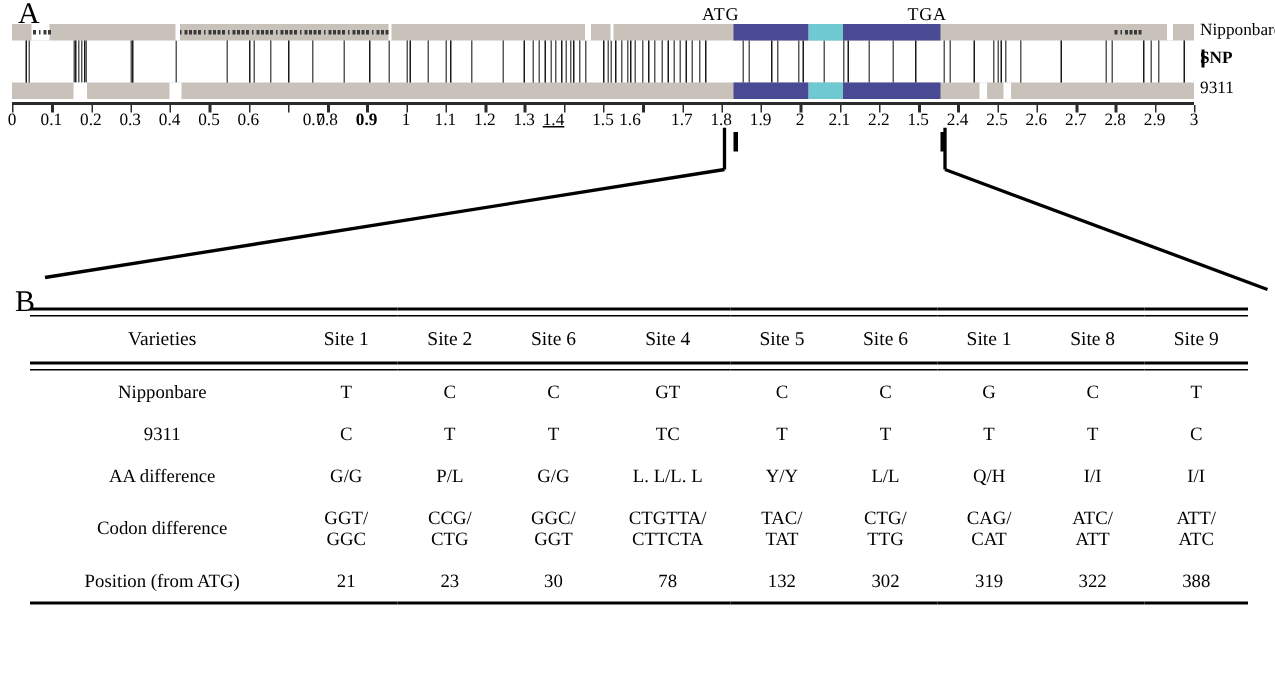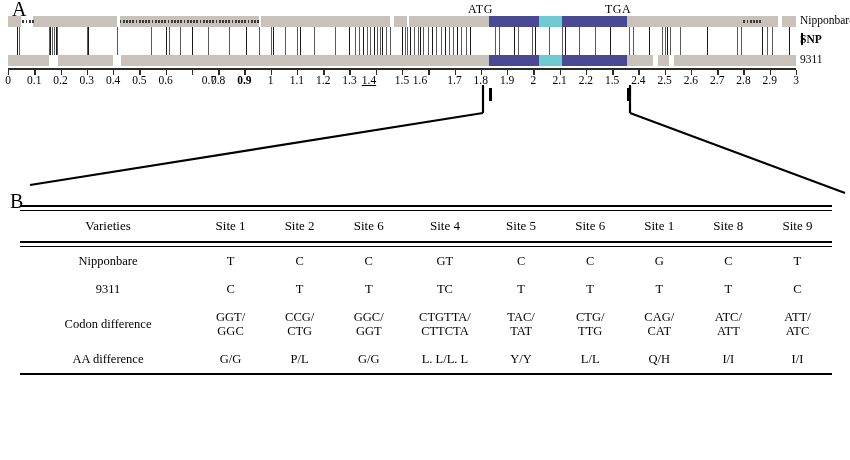--- a/index.html
+++ b/index.html
@@ -472,69 +472,81 @@
           <td class="sitecol">C</td>
           <td class="sitecol">T</td>
           <td class="sitecol">T</td>
           <td class="sitecol-wide">TC</td>
           <td class="sitecol">T</td>
           <td class="sitecol">T</td>
           <td class="sitecol">T</td>
           <td class="sitecol">T</td>
           <td class="sitecol">C</td>
         </tr>
-        <tr class="datarow tall">
-          <td class="rowlabel">Codon difference</td>
-          <td class="sitecol">
-            <span class="twoline">GGT/</span>
-            <span class="twoline">GGC</span>
-          </td>
-          <td class="sitecol">
-            <span class="twoline">CCG/</span>
-            <span class="twoline">CTG</span>
-          </td>
-          <td class="sitecol">
-            <span class="twoline">GGC/</span>
-            <span class="twoline">GGT</span>
-          </td>
-          <td class="sitecol-wide">
-            <span class="twoline">CTGTTA/</span>
-            <span class="twoline">CTTCTA</span>
-          </td>
-          <td class="sitecol">
-            <span class="twoline">TAC/</span>
-            <span class="twoline">TAT</span>
-          </td>
-          <td class="sitecol">
-            <span class="twoline">CTG/</span>
-            <span class="twoline">TTG</span>
-          </td>
-          <td class="sitecol">
-            <span class="twoline">CAG/</span>
-            <span class="twoline">CAT</span>
-          </td>
-          <td class="sitecol">
-            <span class="twoline">ATC/</span>
-            <span class="twoline">ATT</span>
-          </td>
-          <td class="sitecol">
-            <span class="twoline">ATT/</span>
-            <span class="twoline">ATC</span>
-          </td>
-        </tr>
         <tr class="datarow">
           <td class="rowlabel">AA difference</td>
           <td class="sitecol">G/G</td>
           <td class="sitecol">P/L</td>
           <td class="sitecol">G/G</td>
           <td class="sitecol-wide">L. L/L. L</td>
           <td class="sitecol">Y/Y</td>
           <td class="sitecol">L/L</td>
           <td class="sitecol">Q/H</td>
           <td class="sitecol">I/I</td>
           <td class="sitecol">I/I</td>
         </tr>
+        <tr class="datarow tall">
+          <td class="rowlabel">Codon difference</td>
+          <td class="sitecol">
+            <span class="twoline">GGT/</span>
+            <span class="twoline">GGC</span>
+          </td>
+          <td class="sitecol">
+            <span class="twoline">CCG/</span>
+            <span class="twoline">CTG</span>
+          </td>
+          <td class="sitecol">
+            <span class="twoline">GGC/</span>
+            <span class="twoline">GGT</span>
+          </td>
+          <td class="sitecol-wide">
+            <span class="twoline">CTGTTA/</span>
+            <span class="twoline">CTTCTA</span>
+          </td>
+          <td class="sitecol">
+            <span class="twoline">TAC/</span>
+            <span class="twoline">TAT</span>
+          </td>
+          <td class="sitecol">
+            <span class="twoline">CTG/</span>
+            <span class="twoline">TTG</span>
+          </td>
+          <td class="sitecol">
+            <span class="twoline">CAG/</span>
+            <span class="twoline">CAT</span>
+          </td>
+          <td class="sitecol">
+            <span class="twoline">ATC/</span>
+            <span class="twoline">ATT</span>
+          </td>
+          <td class="sitecol">
+            <span class="twoline">ATT/</span>
+            <span class="twoline">ATC</span>
+          </td>
+        </tr>
+        <tr class="datarow">
+          <td class="rowlabel">Position (from ATG)</td>
+          <td class="sitecol">21</td>
+          <td class="sitecol">23</td>
+          <td class="sitecol">30</td>
+          <td class="sitecol-wide">78</td>
+          <td class="sitecol">132</td>
+          <td class="sitecol">302</td>
+          <td class="sitecol">319</td>
+          <td class="sitecol">322</td>
+          <td class="sitecol">388</td>
+        </tr>
         <tr>
           <td colspan="10" class="single-rule"></td>
         </tr>
       </tbody>
   </table>
 </div>
 
 </body></html>

